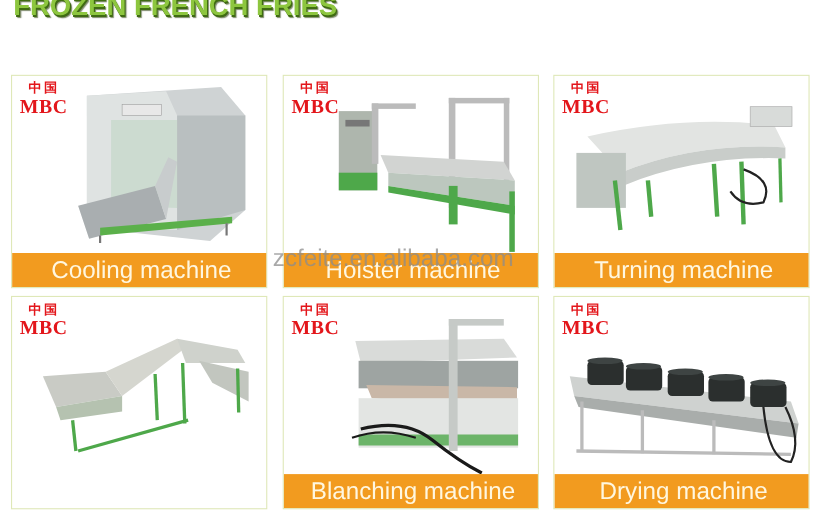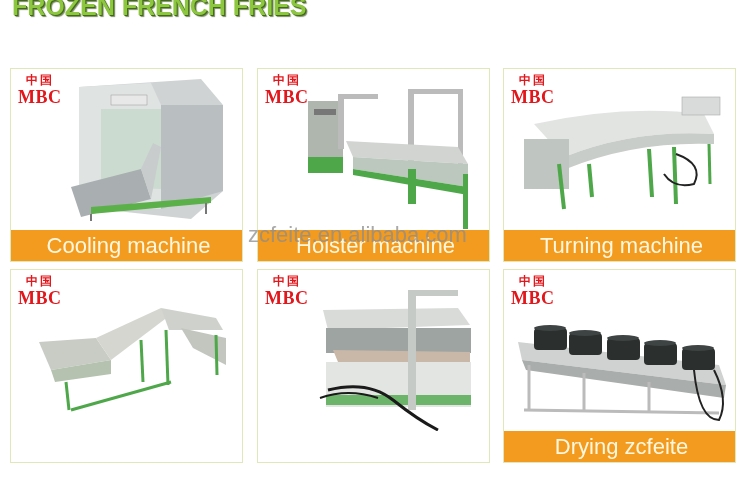--- a/index.html
+++ b/index.html
@@ -136,20 +136,21 @@
     <rect x="68" y="125" width="145" height="10" fill="#4ea84a" opacity="0.8"></rect>
     <rect x="150" y="20" width="8" height="120" fill="#c6cac7"></rect>
     <rect x="150" y="20" width="50" height="6" fill="#c6cac7"></rect>
     <path d="M70,120 Q110,110 135,130 Q160,150 180,160" fill="none" stroke="#1a1a1a" stroke-width="3"></path>
     <path d="M62,128 Q90,118 120,128" fill="none" stroke="#1a1a1a" stroke-width="2"></path>
   </svg>
   <div class="logo">
     <span class="cn">中国</span>
     <span class="mbc">MBC</span>
   </div>
+  <div class="band">Blanching machine</div>
 </div>
 
 <div class="card" style="left:503px; top:269px;">
   <svg class="photo" viewBox="0 0 235 161">
     <polygon points="14,72 215,95 222,115 18,90" fill="#cfd2d0"></polygon>
     <polygon points="18,90 222,115 220,128 22,100" fill="#a9adab"></polygon>
     <g fill="#2b2f2e">
       <rect x="30" y="58" width="33" height="22" rx="4"></rect>
       <rect x="65" y="63" width="33" height="22" rx="4"></rect>
       <rect x="103" y="68" width="33" height="22" rx="4"></rect>
@@ -166,16 +167,16 @@
     <line x1="20" y1="140" x2="215" y2="143" stroke="#bbb" stroke-width="3"></line>
     <line x1="25" y1="95" x2="25" y2="140" stroke="#bbb" stroke-width="3"></line>
     <line x1="80" y1="103" x2="80" y2="142" stroke="#bbb" stroke-width="3"></line>
     <line x1="145" y1="112" x2="145" y2="143" stroke="#bbb" stroke-width="3"></line>
     <path d="M190,100 Q195,150 215,150 Q225,130 210,100" fill="none" stroke="#222" stroke-width="2"></path>
   </svg>
   <div class="logo">
     <span class="cn">中国</span>
     <span class="mbc">MBC</span>
   </div>
-  <div class="band">Drying zcfeite</div>
+  <div class="band">Drying machine</div>
 </div>
 
 <div class="watermark">zcfeite.en.alibaba.com</div>
 
 </body></html>

